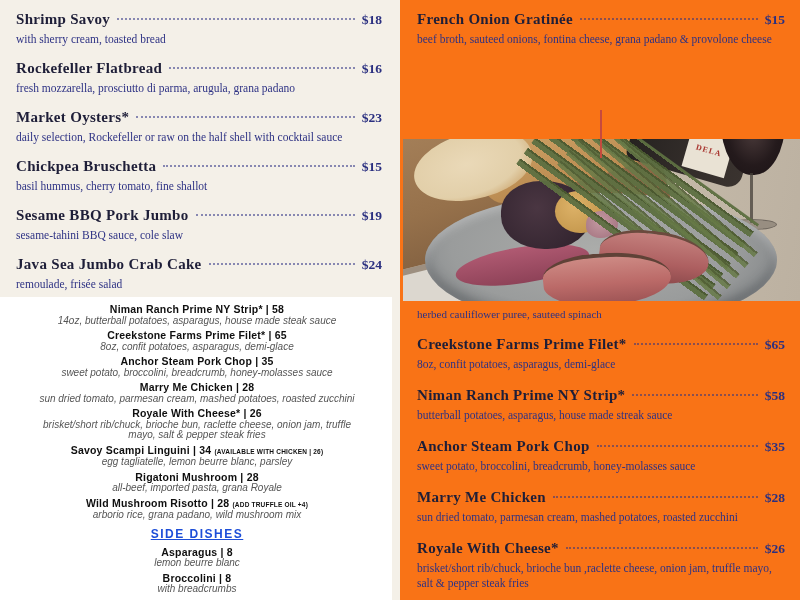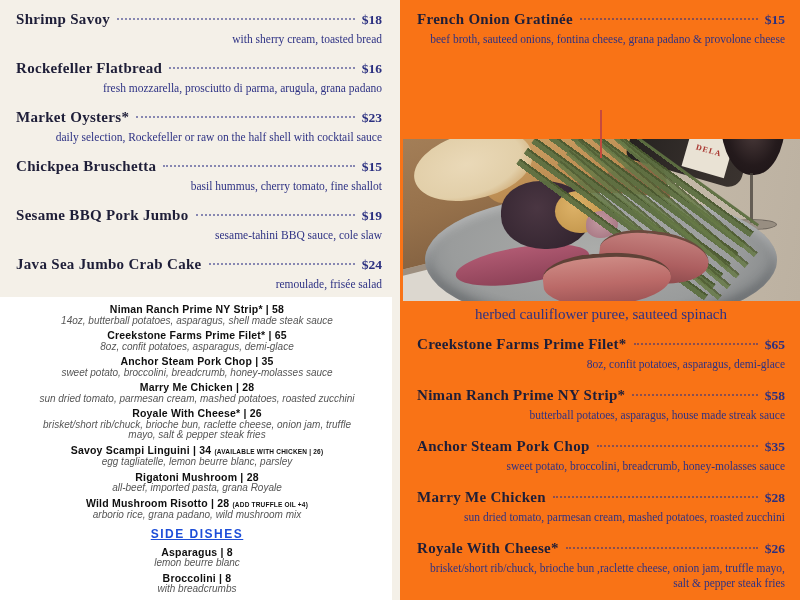--- a/index.html
+++ b/index.html
@@ -5,21 +5,21 @@
   * { margin:0; padding:0; box-sizing:border-box; }
   html,body { width:800px; height:600px; }
   body { font-family:"Liberation Serif", serif; }
   .page { position:relative; width:800px; height:600px; background:#f4f0e8; display:flex; overflow:hidden; }
 
   .left-col { width:400px; height:600px; display:flex; flex-direction:column; background:#f4f0e8; }
   .right-col { position:relative; width:400px; height:600px; background:#f97316; overflow:hidden; }
 
   
   .menu-pad { padding:9px 18px 0 16px; }
-  .entry { margin-bottom:11px;text-align:right; }
+  .entry { margin-bottom:11px; }
   .row { display:flex; align-items:baseline; }
   .name { font-weight:700; font-size:15px; line-height:20px; letter-spacing:.3px; color:#1e1e38; white-space:nowrap; }
   .dots { flex:1; border-bottom:2px dotted rgba(45,49,131,.55); margin:0 7px; transform:translateY(-4px); }
   .price { font-weight:700; font-size:13.5px; line-height:20px; color:#2b3080; white-space:nowrap; }
   .desc { font-size:11.5px; line-height:15px; color:#2e3284; margin-top:2px; }
 
   .left-top { height:297px; overflow:hidden; }
 
   
   .left-bottom { flex:1; background:#ffffff; margin-right:8px; text-align:center; padding:7px 28px 0 30px; overflow:hidden;
@@ -30,21 +30,21 @@
   .c-note { font-size:6.5px; letter-spacing:.2px; }
   .c-note:empty { display:none; }
   .c-desc { font-style:italic; font-size:10px; line-height:10.5px; color:#555; }
   .c-heading { font-weight:700; font-size:12px; letter-spacing:1.5px; text-decoration:underline; color:#1d4ed8;
                margin:6px 0 6px 0; }
 
   
   .rc-top { padding:9px 15px 0 17px; }
   .photo { position:relative; margin-top:92px; margin-left:3px; width:397px; height:162px; overflow:hidden;
            background:linear-gradient(100deg,#d3cabb 0%,#c8bdac 45%,#bcb1a1 100%); }
-  .caption { margin:6px 15px 4px 17px; font-size:15px; line-height:14px; color:#2e3284;text-align:center; }
+  .caption { margin:6px 15px 4px 17px; font-size:11px; line-height:14px; color:#2e3284; }
   .rc-items { margin-top:13px; padding:0 15px 0 17px; }
   .rc-items .entry { margin-bottom:13px; }
 
   .red-line { position:absolute; left:200px; top:110px; width:1.5px; height:48px; background:#c64a3e; z-index:6; }
 
   
   .ph { position:absolute; }
   .ph-cloth { left:-25px; top:95px; width:160px; height:100px; background:#dcd7cf; transform:rotate(9deg); border-radius:10px; }
   .ph-board { left:-45px; top:-48px; width:300px; height:150px; transform:rotate(-14deg); border-radius:8px;
               background:linear-gradient(175deg,#a8835c 0%,#96714b 60%,#7f5e3f 100%);
@@ -139,21 +139,21 @@
             <span class="dots"></span>
             <span class="price">$24</span>
           </div>
         <div class="desc">remoulade, frisée salad</div>
       </div>
     </div>
 
     <div class="left-bottom">
       <div class="c-entry">
         <div class="c-title"><span>Niman Ranch Prime NY Strip*</span><span class="c-price">58</span> </div>
-        <div class="c-desc">14oz, butterball potatoes, asparagus, shell made steak sauce</div>
+        <div class="c-desc">14oz, butterball potatoes, asparagus, house made steak sauce</div>
       </div>
       <div class="c-entry">
         <div class="c-title"><span>Creekstone Farms Prime Filet*</span><span class="c-price">65</span> </div>
         <div class="c-desc">8oz, confit potatoes, asparagus, demi-glace</div>
       </div>
       <div class="c-entry">
         <div class="c-title"><span>Anchor Steam Pork Chop</span><span class="c-price">35</span> </div>
         <div class="c-desc">sweet potato, broccolini, breadcrumb, honey-molasses sauce</div>
       </div>
       <div class="c-entry">

